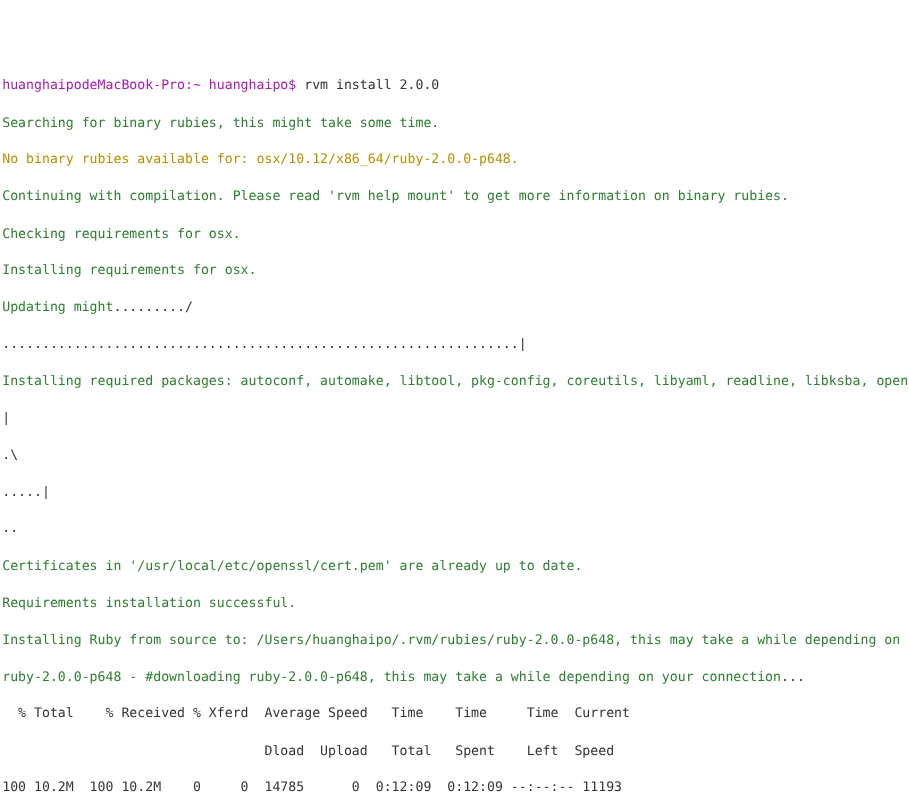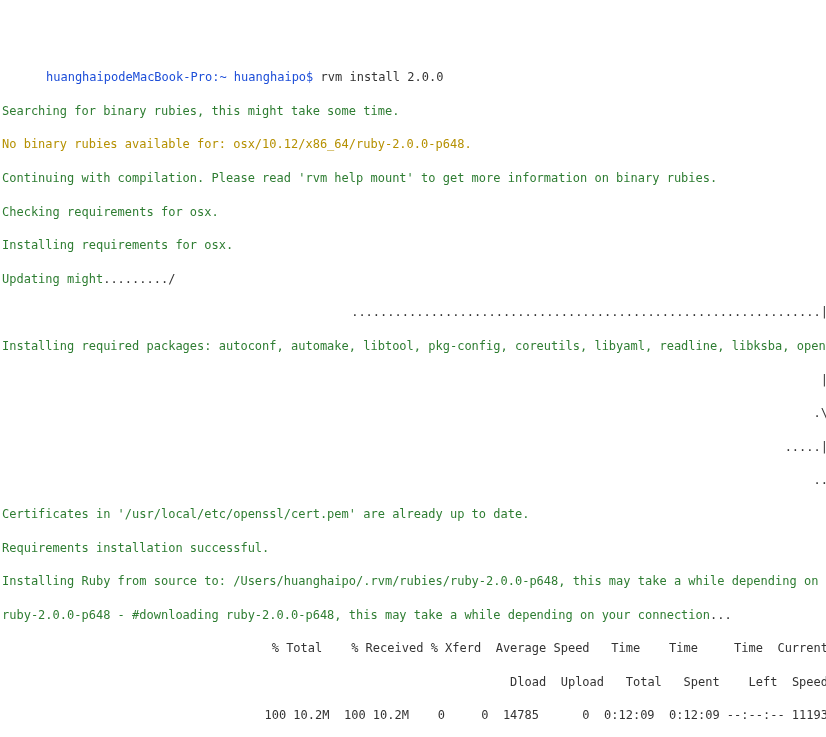--- a/index.html
+++ b/index.html
@@ -6,24 +6,24 @@
       margin: 0;
       padding: 2px;
       background: #ffffff;
       font-family: "Menlo", "Monaco", "Consolas", monospace;
       font-size: 12px;
       line-height: 1.4;
       white-space: pre;
       overflow-x: hidden;
       width: 826px;
     }
-    .prompt { color: #1d4ed8; margin-left: 44px; }
+    .prompt { color: #a21caf; }
     .green { color: #2e7d32; }
     .yellow { color: #b59000; }
-    .default { color: #333; text-align: right; }
+    .default { color: #333; }
     .line { display: block; }
   </style>
 </head>
 <body>
 
 
 
 <span class="line"><span class="prompt">huanghaipodeMacBook-Pro:~ huanghaipo$</span><span class="default"> rvm install 2.0.0</span></span>
 <span class="line green">Searching for binary rubies, this might take some time.</span>
 <span class="line yellow">No binary rubies available for: osx/10.12/x86_64/ruby-2.0.0-p648.</span>

